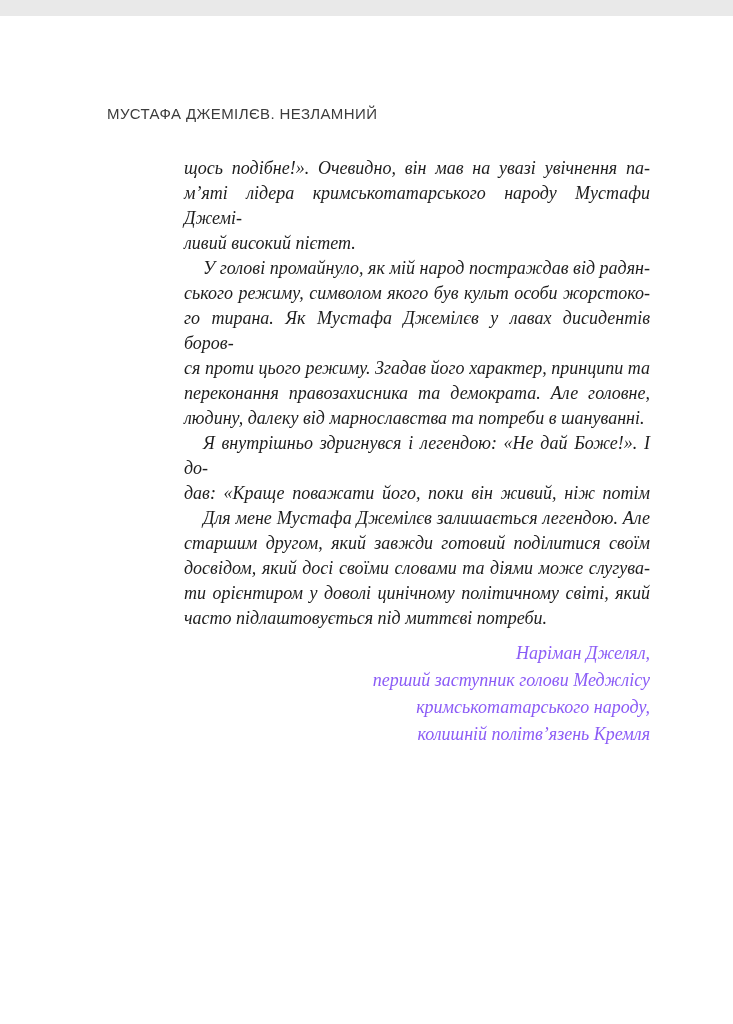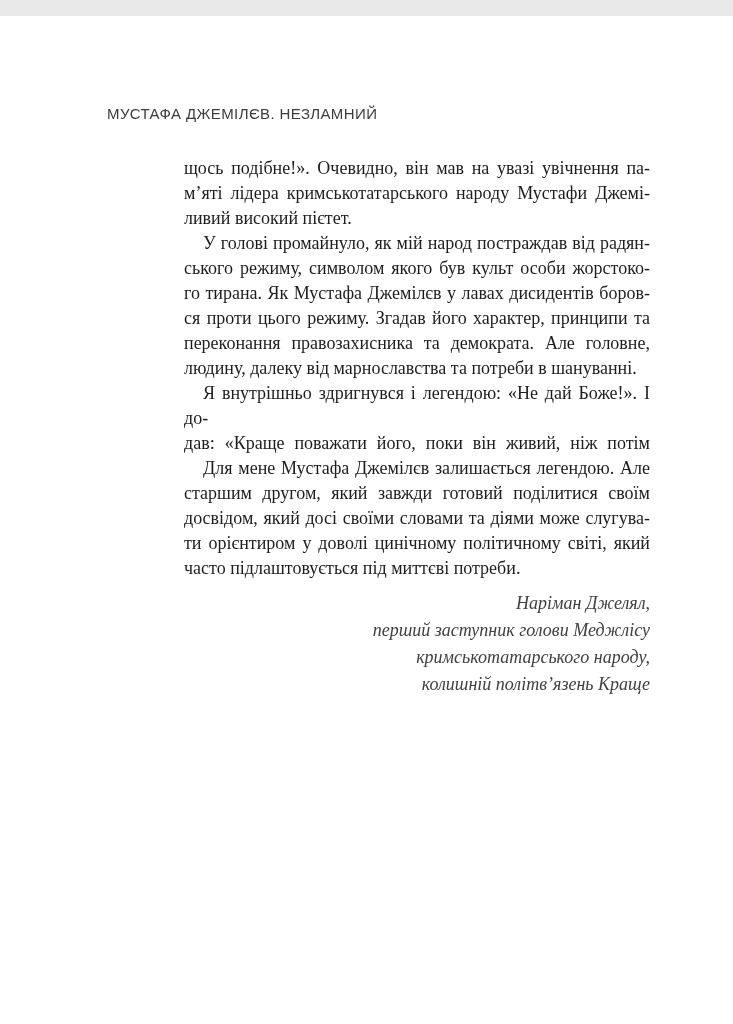--- a/index.html
+++ b/index.html
@@ -35,40 +35,41 @@
       font-size: 18px;
       line-height: 25px;
       color: #1d1d1d;
     }
     .para {
       margin: 0;
       padding: 0;
     }
     .line {
       white-space: nowrap;
+      font-style: italic;
     }
     .line.j {
       white-space: normal;
       text-align: justify;
       text-align-last: justify;
     }
     .line.last {
       text-align: center;
       text-align-last: left;
     }
     .line.indent {
       text-indent: 19px;
     }
     .signature {
       margin-top: 9px;
       text-align: right;
       font-style: italic;
       font-size: 18px;
       line-height: 27px;
-      color: #404040;
+      color: #8b5cf6;
     }
     .signature .line {
       white-space: nowrap;
     }
   </style>
 </head>
 <body>
 
 <div class="page">
 
@@ -101,18 +102,18 @@
       <div class="line j">старшим другом, який завжди готовий поділитися своїм</div>
       <div class="line j">досвідом, який досі своїми словами та діями може слугува-</div>
       <div class="line j">ти орієнтиром у доволі цинічному політичному світі, який</div>
       <div class="line last">часто підлаштовується під миттєві потреби.</div>
     </div>
 
     <div class="signature">
       <div class="line">Наріман Джелял,</div>
       <div class="line">перший заступник голови Меджлісу</div>
       <div class="line">кримськотатарського народу,</div>
-      <div class="line">колишній політв’язень Краще</div>
+      <div class="line">колишній політв’язень Кремля</div>
     </div>
 
   </div>
 
 </div>
 
 </body></html>

